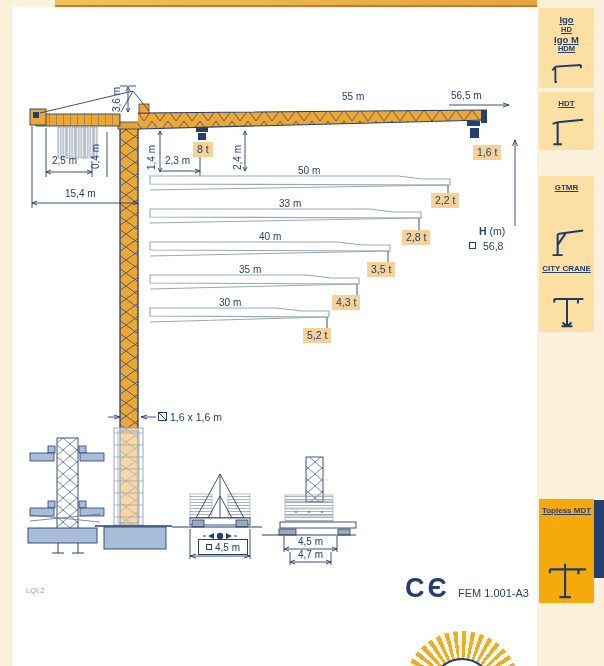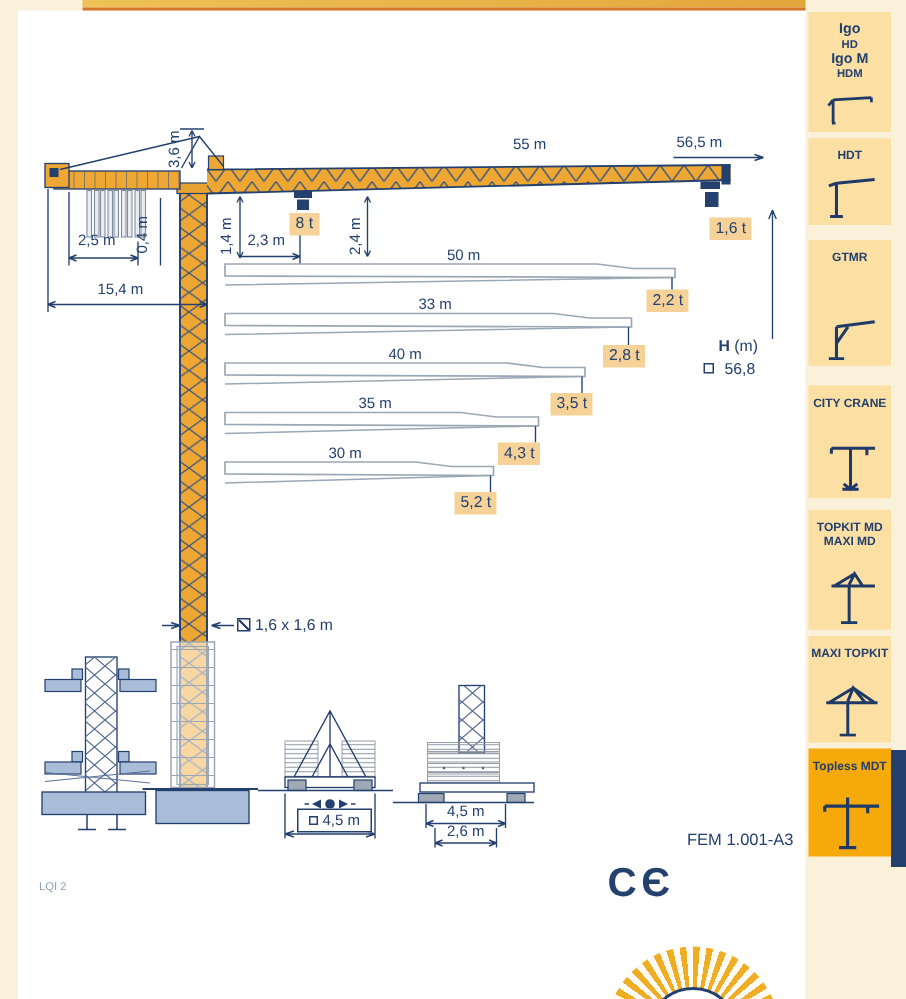--- a/index.html
+++ b/index.html
@@ -22,21 +22,21 @@
   #lqi{font-size:7.5px;color:#90A0B5;}
   #ce{font-size:27px;font-weight:bold;color:#24406E;letter-spacing:3px;line-height:1;}
   #fem{font-size:11px;color:#24406E;}
   .box-label{border:1px solid #24406E;background:#fff;display:flex;align-items:center;
              justify-content:center;gap:3px;font-size:10px;color:#24406E;}
   .wbg{background:#fff;padding:0 2px;}
   
   .side-cell{left:539px;width:55px;background:#FBDFA3;display:flex;flex-direction:column;
              align-items:center;padding-top:7px;box-sizing:border-box;cursor:pointer;}
   .side-cell.selected{background:#F5A90B;}
-  .side-cell .lbl{font-weight:bold;color:#24406E;text-align:center;line-height:1.15;}
+  .side-cell .lbl{font-weight:bold;color:#24406E;text-align:center;line-height:1.15;text-decoration:underline;}
   .t1{font-size:9.5px;} .t2{font-size:7.5px;} .t3{font-size:8px;}
   .side-cell svg{margin-top:auto;margin-bottom:4px;}
   #side-stripe{left:594px;top:500px;width:10px;height:78px;background:#24406E;}
   
   #sun{left:400px;top:629px;width:124px;height:37px;overflow:hidden;}
   #sun .rays{position:absolute;left:4px;top:2px;width:116px;height:116px;border-radius:50%;
              background:repeating-conic-gradient(from 0deg at 50% 50%,#EFAD24 0deg 4.5deg,#FDFBF3 4.5deg 9deg);}
   #sun .core{position:absolute;left:31px;top:29px;width:62px;height:62px;border-radius:50%;
              background:#fff;border:2px solid #24406E;box-sizing:border-box;}
 </style>
@@ -232,25 +232,25 @@
   <div class="abs dim" style="left:483px;top:241px;font-size:10.5px">56,8</div>
 
   <span class="abs sq slash" style="left:158px;top:412px"></span>
   <div class="abs dim" style="left:170px;top:412px;font-size:10.5px">1,6 x 1,6 m</div>
 
   <div class="abs box-label" style="left:198px;top:539px;width:48px;height:14px">
     <span class="sq" style="width:6px;height:6px"></span>
     <span>4,5 m</span>
   </div>
   <div class="abs dim wbg" style="left:296px;top:537px">4,5 m</div>
-  <div class="abs dim wbg" style="left:296px;top:550px">2,6 m</div>
+  <div class="abs dim wbg" style="left:296px;top:550px">4,7 m</div>
 
   <div class="abs" id="lqi" style="left:26px;top:586px">LQI 2</div>
   <div class="abs" id="ce" style="left:405px;top:575px">CЄ</div>
-  <div class="abs" id="fem" style="left:458px;top:554px">FEM 1.001-A3</div>
+  <div class="abs" id="fem" style="left:458px;top:587px">FEM 1.001-A3</div>
 
   <div class="abs" id="sun">
     <div class="rays"></div>
     <div class="core"></div>
   </div>
 
   <div class="abs side-cell" style="top:8px;height:80px">
     <div class="lbl t1">Igo</div>
     <div class="lbl t2">HD</div>
     <div class="lbl t1">Igo M</div>
@@ -258,45 +258,32 @@
     <svg width="34" height="24" viewBox="0 0 44 30">
       <path d="M6,28 L9,28 M7,28 V8 M7,8 L40,6 M40,6 V10 M7,8 L3,13" fill="none" stroke="#1F3A66" stroke-width="2.4"></path>
     </svg>
   </div>
   <div class="abs side-cell" style="top:92px;height:58px">
     <div class="lbl t3">HDT</div>
     <svg width="38" height="34" viewBox="0 0 44 40">
       <path d="M6,38 H16 M11,38 V12 M11,12 L41,9 M5,14 L11,12" fill="none" stroke="#1F3A66" stroke-width="2.4"></path>
     </svg>
   </div>
-  <div class="abs side-cell" style="top:160px;height:84px">
+  <div class="abs side-cell" style="top:176px;height:84px">
     <div class="lbl t3">GTMR</div>
     <svg width="38" height="34" viewBox="0 0 44 40">
       <path d="M5,39 H17 M11,38 V14 M11,14 L41,10 M11,27 L20,14" fill="none" stroke="#1F3A66" stroke-width="2.4"></path>
     </svg>
   </div>
   <div class="abs side-cell" style="top:257px;height:75px">
     <div class="lbl t3">CITY CRANE</div>
     <svg width="40" height="40" viewBox="0 0 44 44">
       <path d="M22,42 V11 M8,12 H40 M8,12 V16 M34,12 V17 M16,42 H28 M17,38 L22,42 L27,38" fill="none" stroke="#1F3A66" stroke-width="2.2"></path>
     </svg>
   </div>
-  <div class="abs side-cell" style="top:340px;height:80px">
-    <div class="lbl t3">TOPKIT MD</div>
-    <div class="lbl t3">MAXI MD</div>
-    <svg width="40" height="38" viewBox="0 0 44 42">
-      <path d="M21,41 V13 M8,14 H40 M21,13 L25,5 L31,14 M25,5 L10,14 M15,41 H27" fill="none" stroke="#1F3A66" stroke-width="2.2"></path>
-    </svg>
-  </div>
-  <div class="abs side-cell" style="top:424px;height:71px">
-    <div class="lbl t3">MAXI TOPKIT</div>
-    <svg width="40" height="36" viewBox="0 0 44 40">
-      <path d="M20,39 V14 M4,15 H42 M20,14 L24,4 L33,15 M24,4 L6,15 M24,4 L40,15 M14,39 H26" fill="none" stroke="#1F3A66" stroke-width="2.2"></path>
-    </svg>
-  </div>
-  <div class="abs side-cell selected" style="top:499px;height:72px">
+  <div class="abs side-cell selected" style="top:499px;height:104px">
     <div class="lbl t3">Topless MDT</div>
     <svg width="42" height="42" viewBox="0 0 44 44">
       <path d="M20,42 V12 M4,13 H42 M20,12 V7 M34,13 V18 M4,13 V17 M14,42 H26" fill="none" stroke="#1F3A66" stroke-width="2.2"></path>
     </svg>
   </div>
   <div class="abs" id="side-stripe"></div>
 </div>
 
 </body></html>

